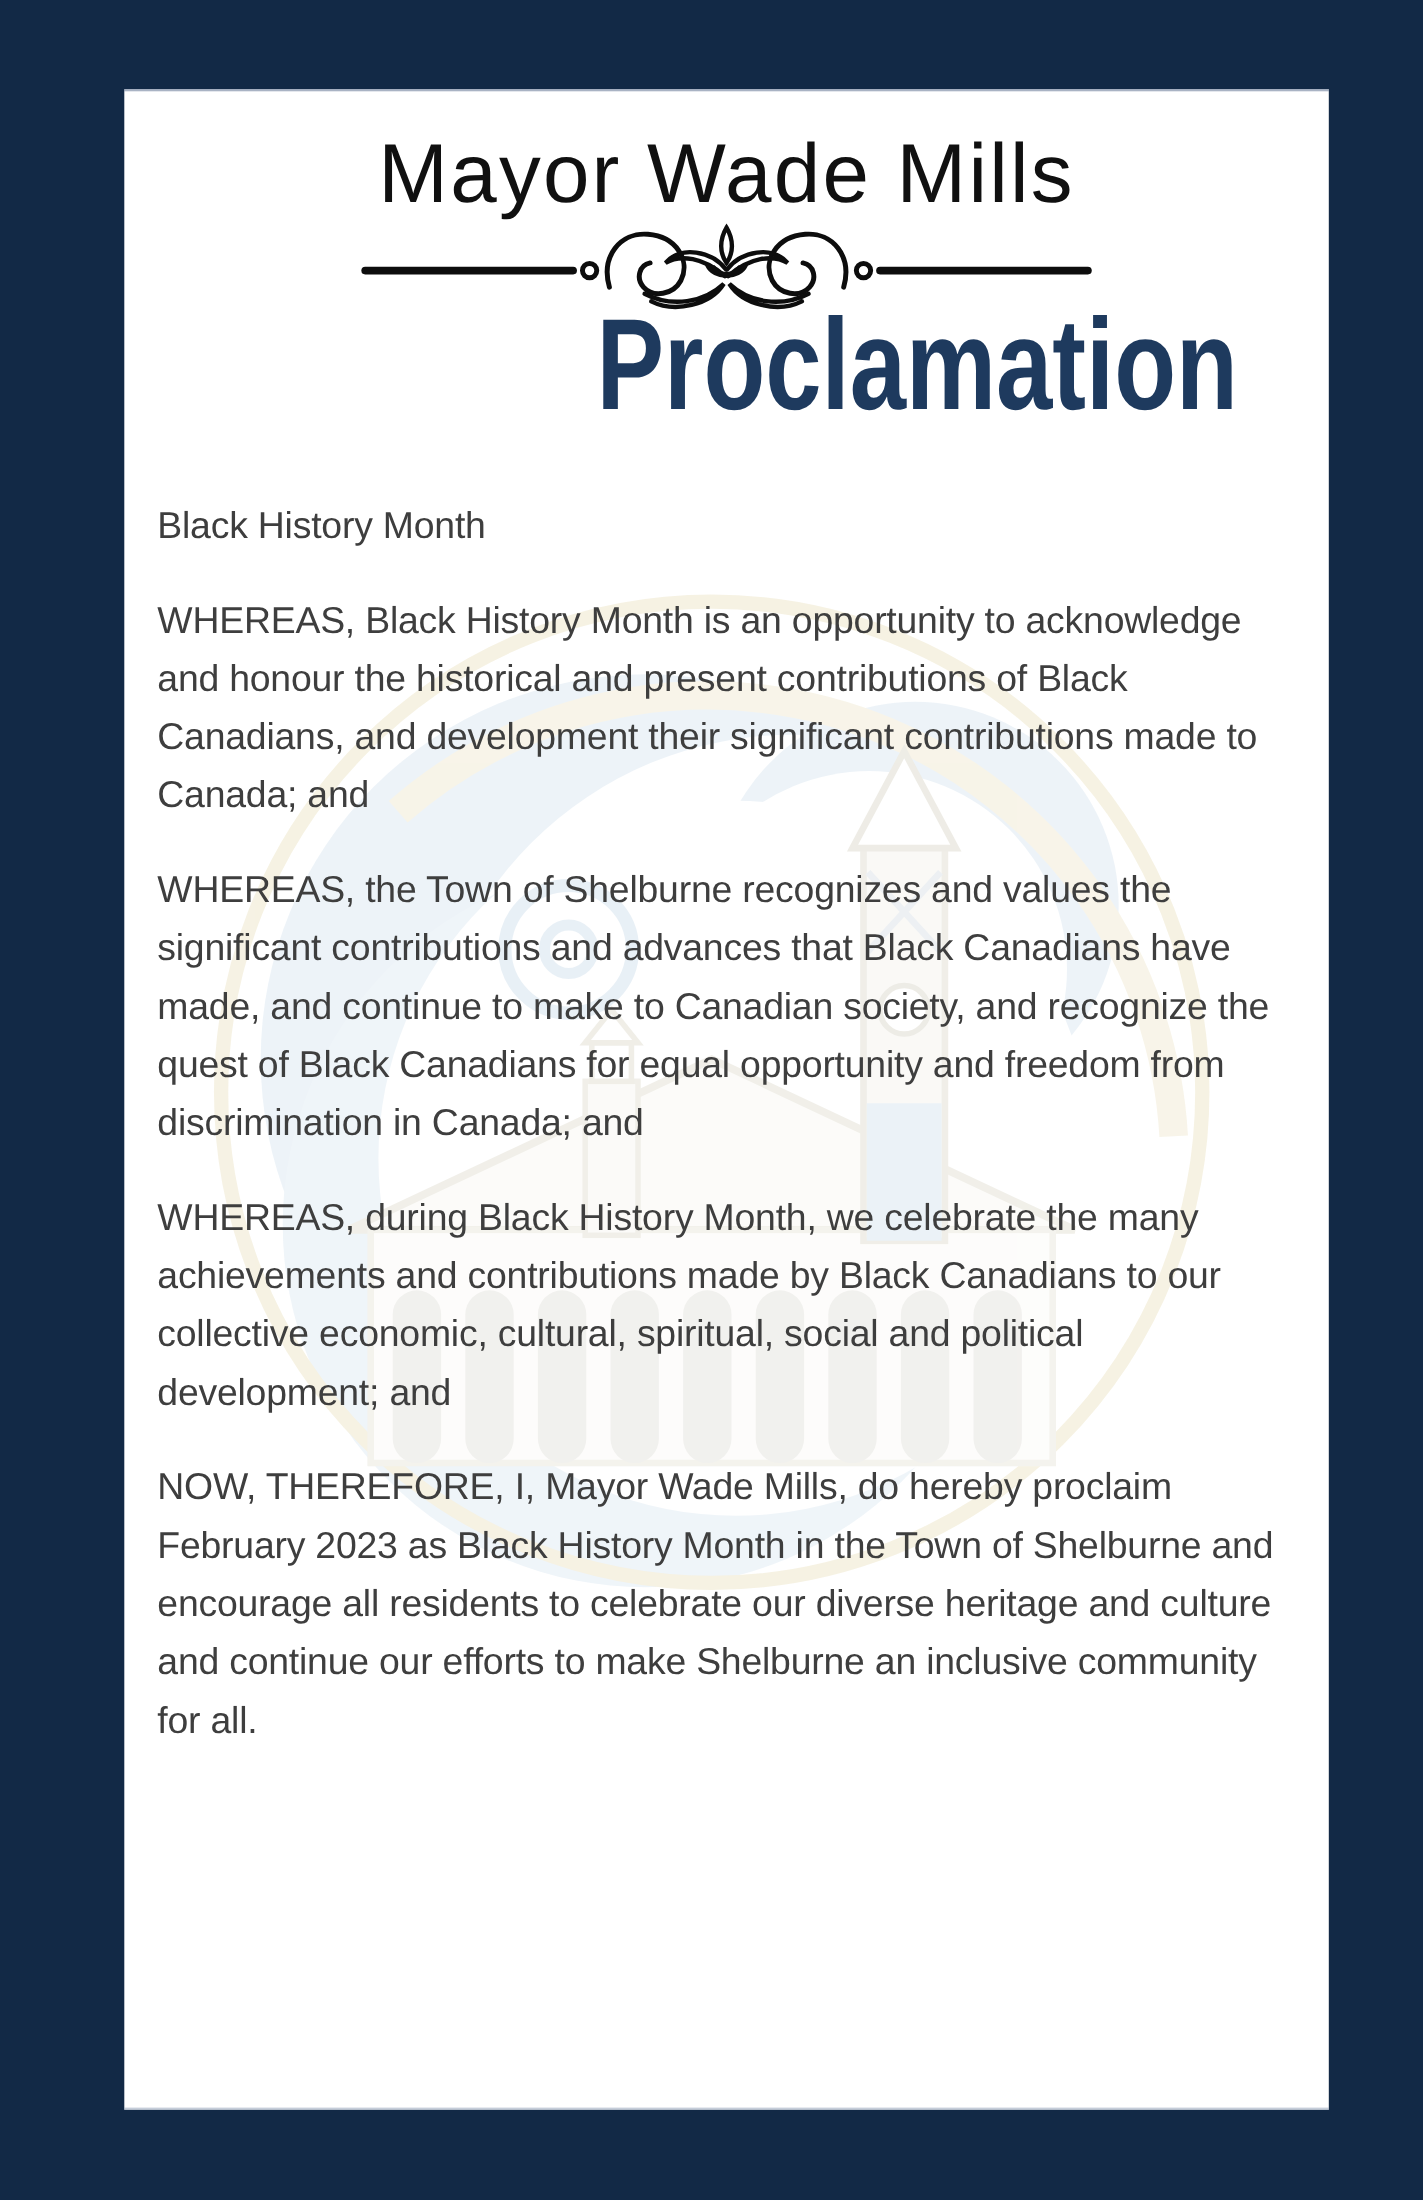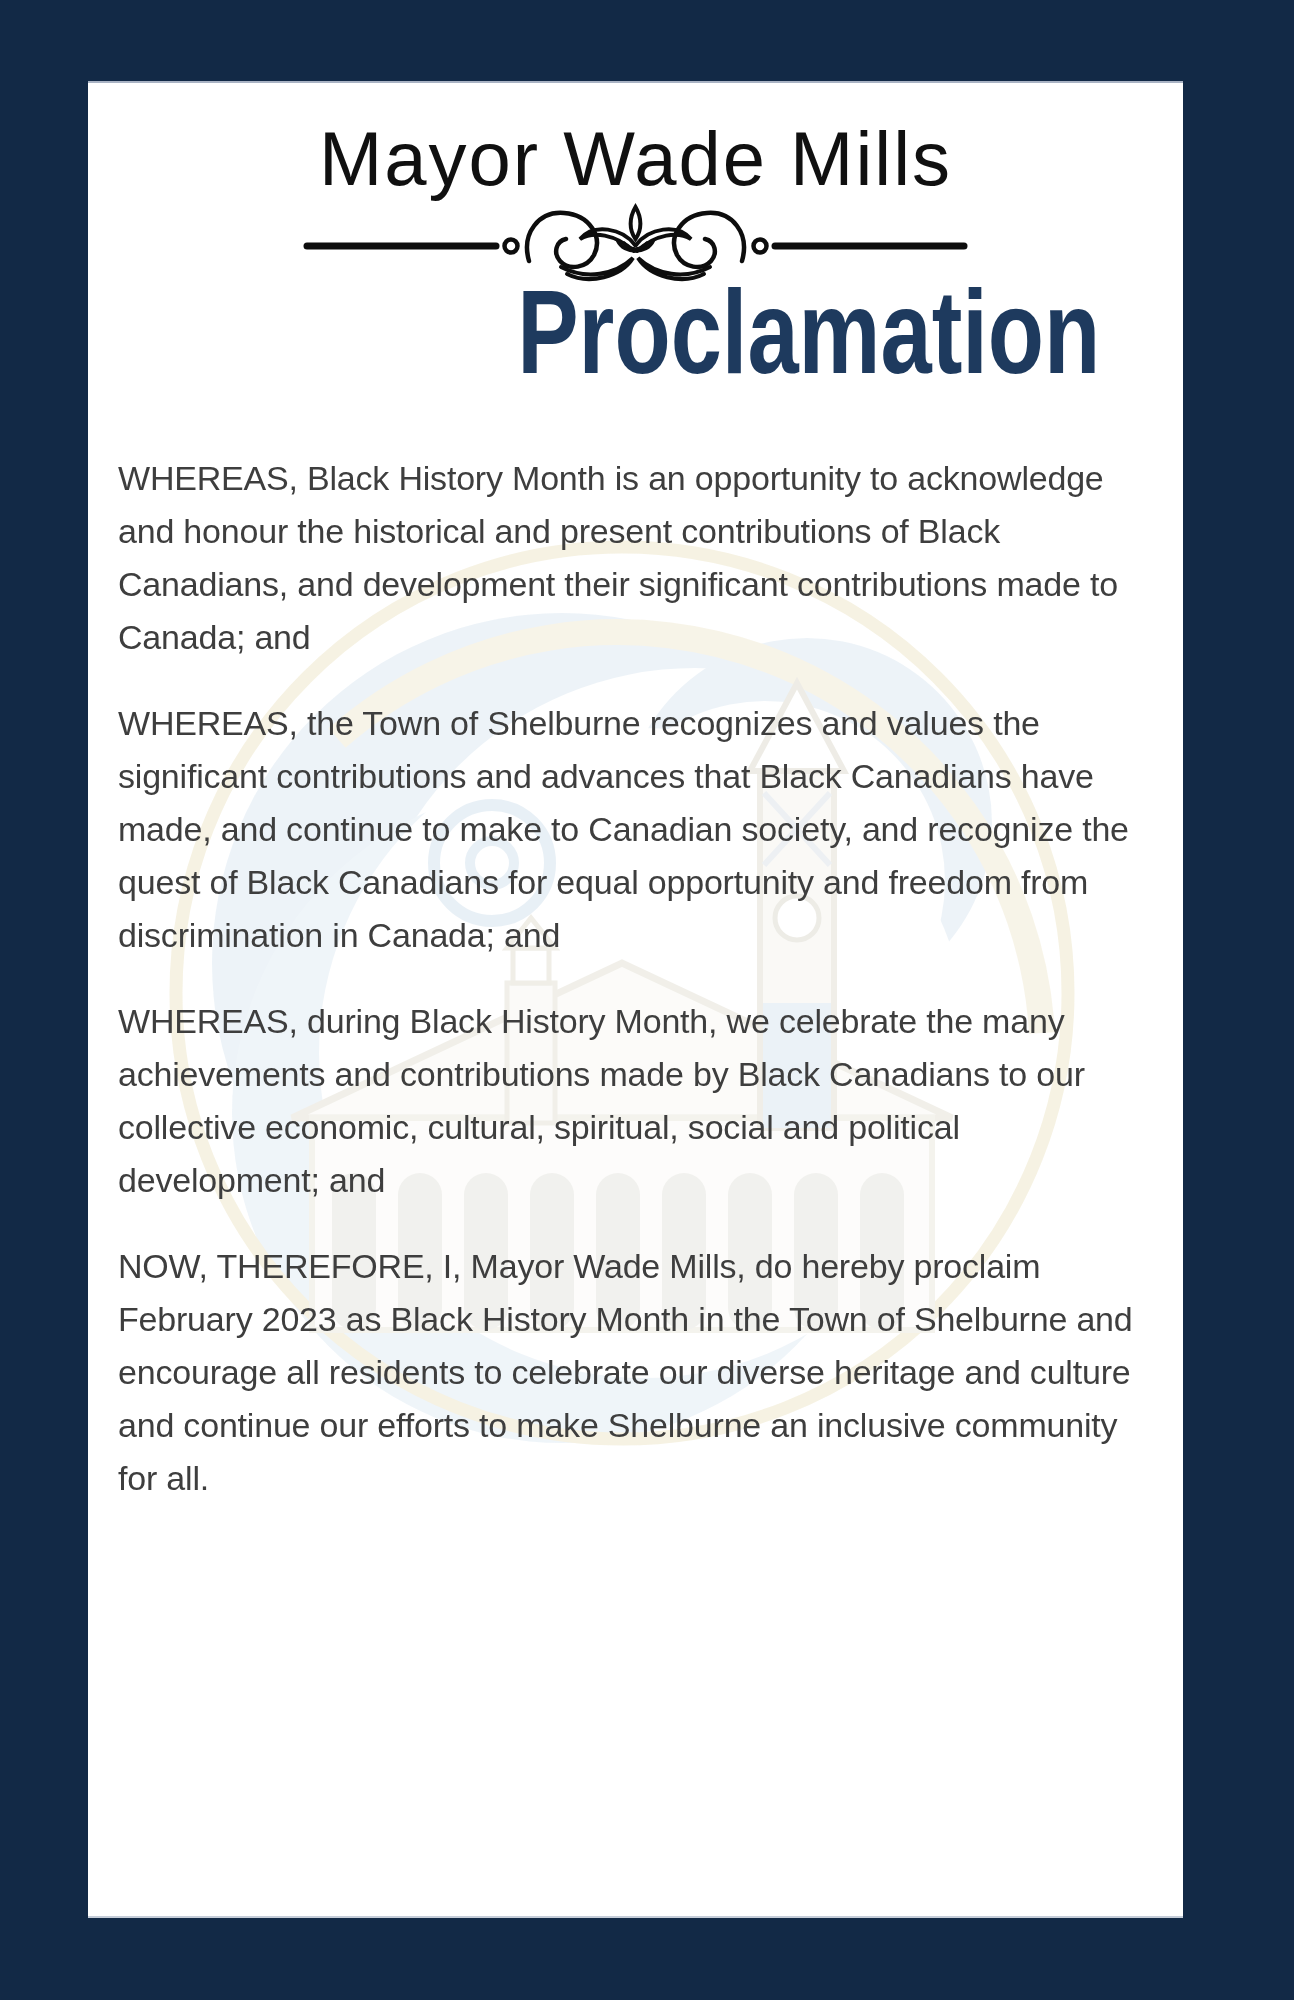--- a/index.html
+++ b/index.html
@@ -3,21 +3,21 @@
 <meta charset="utf-8">
 <style>
   * { margin:0; padding:0; box-sizing:border-box; }
   html,body { width:1294px; height:2000px; }
   .page {
     position:relative; width:1294px; height:2000px;
     background:#122946; overflow:hidden;
     font-family:"Liberation Sans","DejaVu Sans",sans-serif;
   }
   .sheet {
-    position:absolute; left:88px; top:81px; width:1095px; height:1837px;
+    position:absolute; left:113px; top:81px; width:1095px; height:1837px;
     background:#ffffff;
     border-top:2px solid rgba(84,104,138,0.5);
     border-bottom:2px solid rgba(140,155,180,0.5);
   }
   .watermark {
     position:absolute; left:74px; top:450px; width:920px; height:920px;
     z-index:0; pointer-events:none;
   }
   .content { position:relative; z-index:1; }
   .header { text-align:center; }
@@ -125,20 +125,21 @@
             </g>
           </svg>
         </div>
 
         <div class="proclamation">
           <span class="squeeze">Proclamation</span>
         </div>
       </div>
 
       <div class="body-text">
+          <p class="para">Black History Month</p>
           <p class="para">WHEREAS, Black History Month is an opportunity to acknowledge and honour the historical and present contributions of Black Canadians, and development their significant contributions made to Canada; and</p>
           <p class="para">WHEREAS, the Town of Shelburne recognizes and values the significant contributions and advances that Black Canadians have made, and continue to make to Canadian society, and recognize the quest of Black Canadians for equal opportunity and freedom from discrimination in Canada; and</p>
           <p class="para">WHEREAS, during Black History Month, we celebrate the many achievements and contributions made by Black Canadians to our collective economic, cultural, spiritual, social and political development; and</p>
           <p class="para">NOW, THEREFORE, I, Mayor Wade Mills, do hereby proclaim February 2023 as Black History Month in the Town of Shelburne and encourage all residents to celebrate our diverse heritage and culture and continue our efforts to make Shelburne an inclusive community for all.</p>
         </div>
     </div>
 
   </div>
 </div>
 

